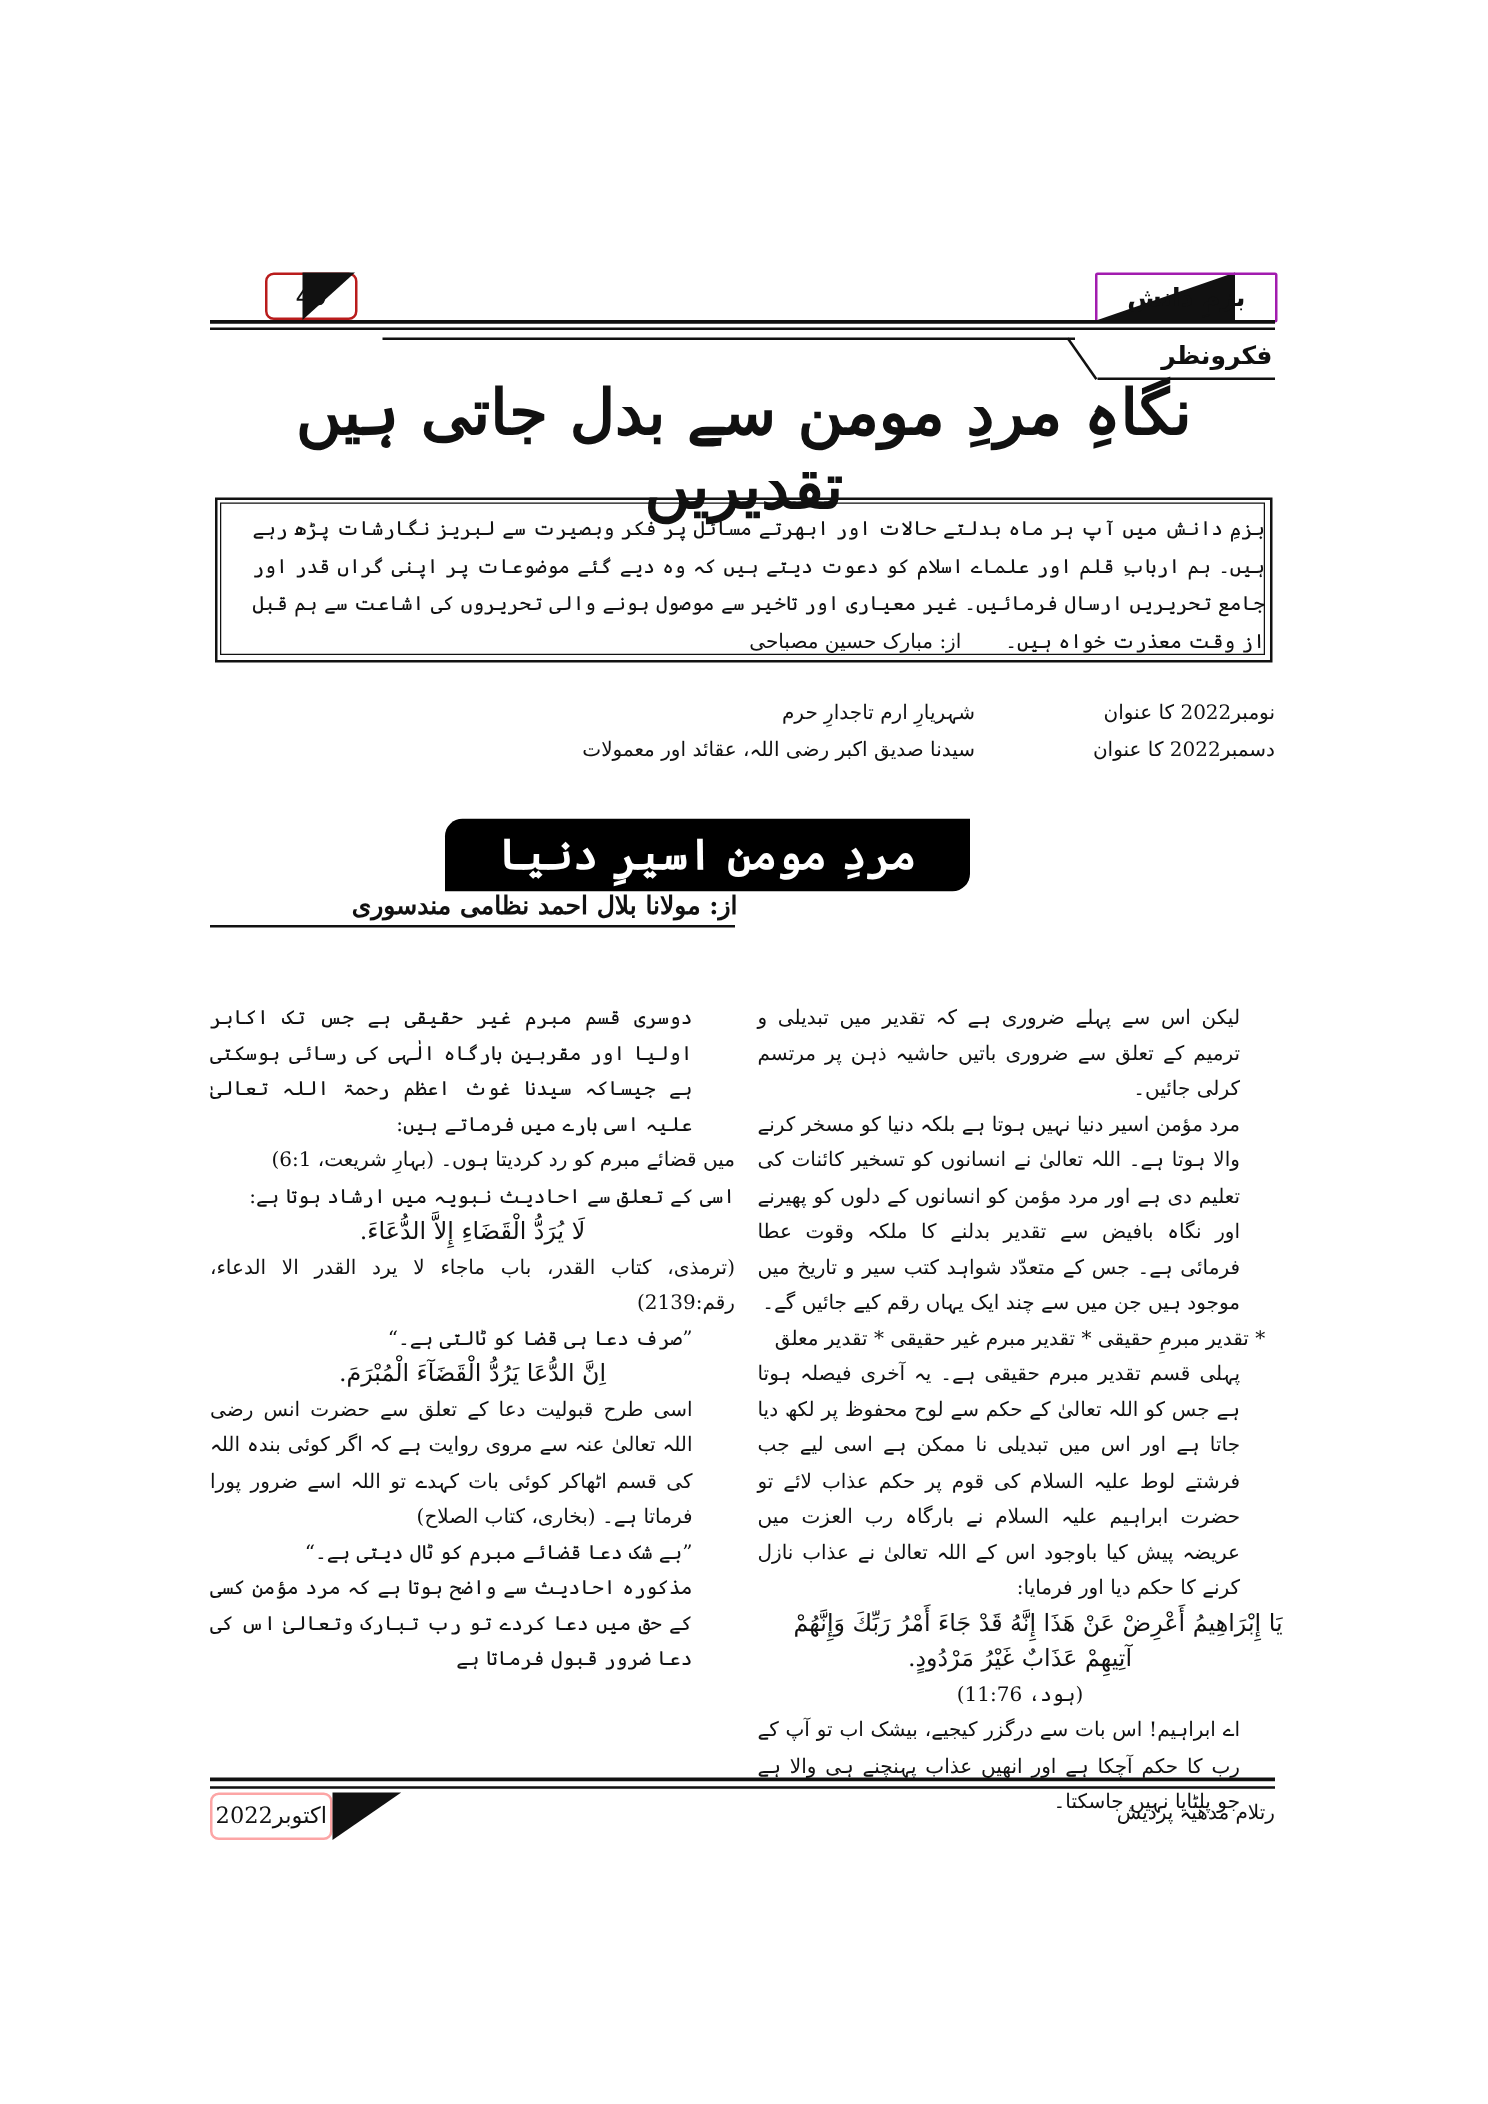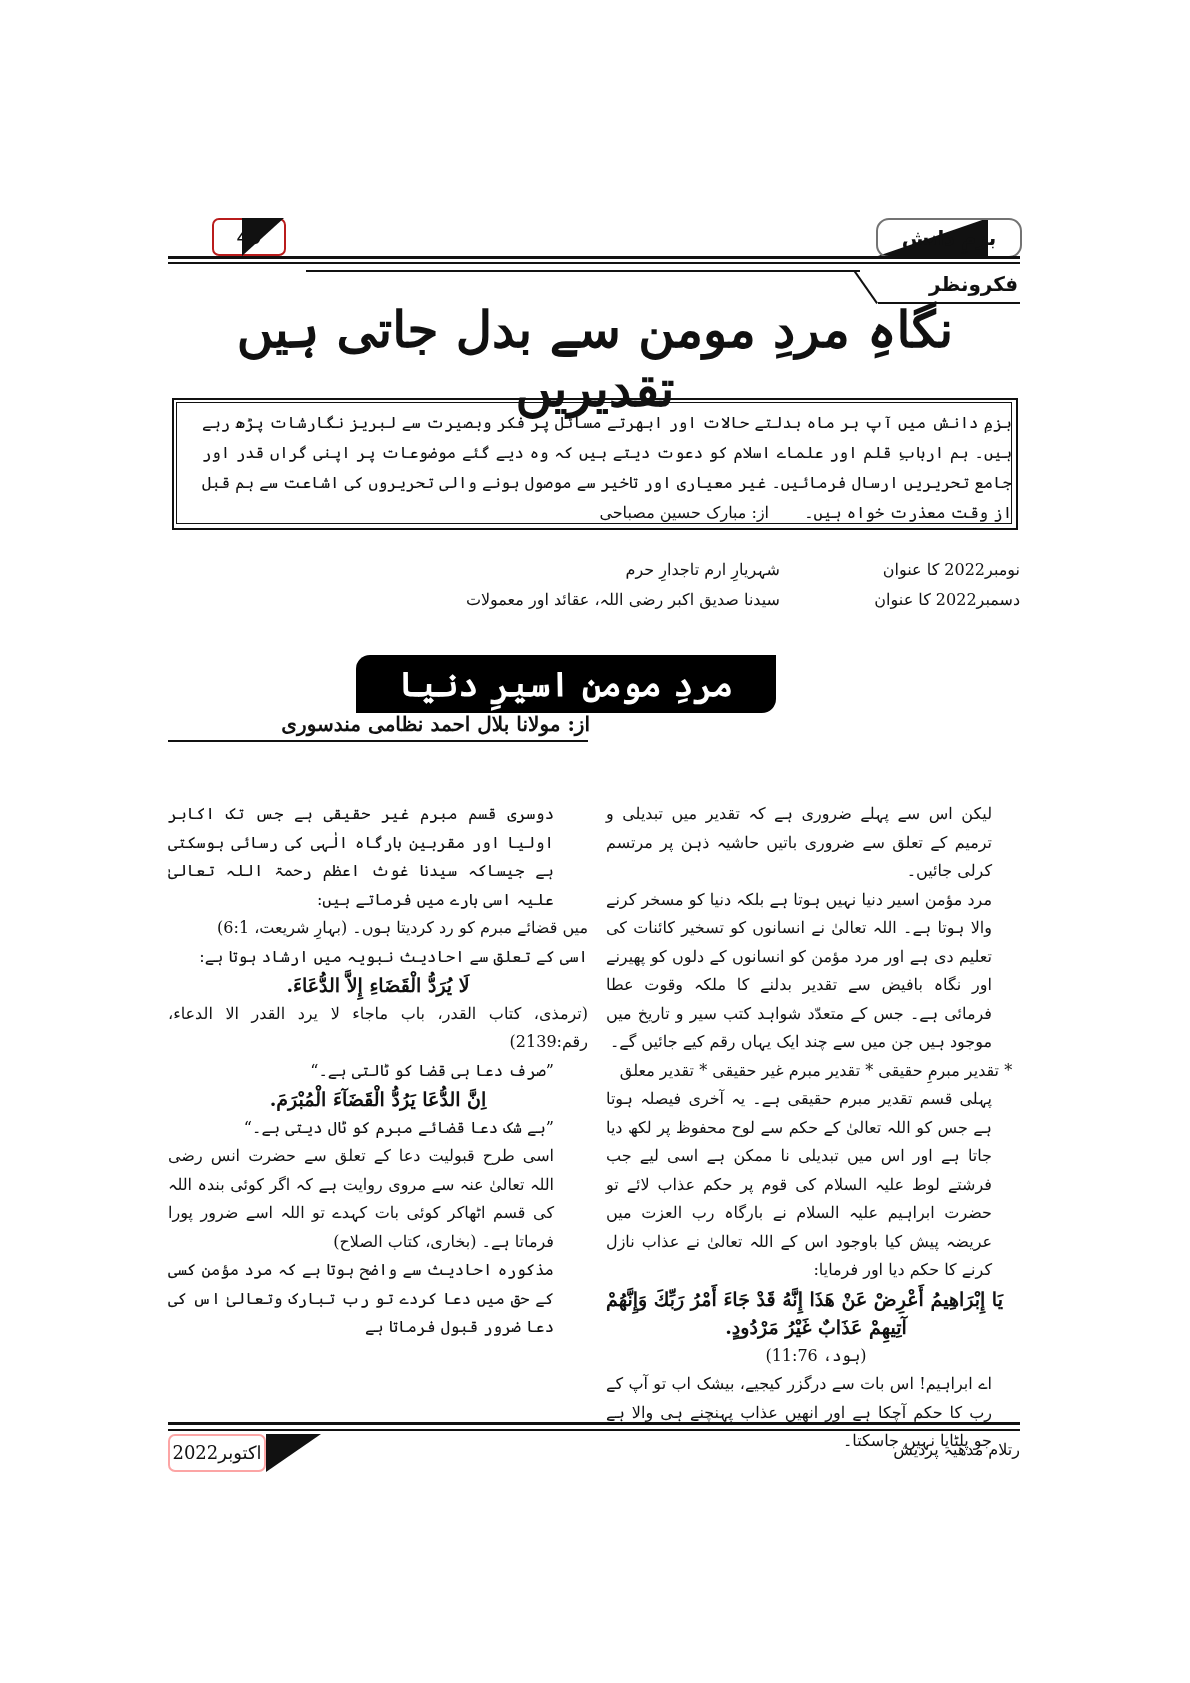--- a/index.html
+++ b/index.html
@@ -6,21 +6,21 @@
   body { width:1190px; height:1683px; position:relative; overflow:hidden;
          font-family:"DejaVu Sans", sans-serif; color:#111; }
   .abs { position:absolute; }
   .rtl { direction:rtl; unicode-bidi:embed; }
 
   
   .pagebox { left:168px; top:218px; width:70px; height:34px; border:2px solid #b91c1c; border-radius:7px;
              font:22px "Liberation Sans", sans-serif; text-align:center; line-height:34px;margin-left:44px; }
   .tri-left { left:242px; top:218px; width:0; height:0; border-top:38px solid #111; border-right:42px solid transparent; }
   .tri-right { left:878px; top:218px; width:0; height:0; border-bottom:38px solid #111; border-left:110px solid transparent; }
-  .magbox { left:876px; top:218px; width:142px; height:36px; border:2px solid #737373; border-radius:13px;
+  .magbox { left:876px; top:218px; width:142px; height:36px; border:2px solid #a21caf; border-radius:2px;
             font:bold 20px "DejaVu Sans", sans-serif; text-align:center; line-height:36px; }
   .hdr-line1 { left:168px; top:256px; width:852px; height:3px; background:#111; }
   .hdr-line2 { left:168px; top:262px; width:852px; height:2px; background:#111; }
   .sec-line { left:306px; top:270px; width:554px; height:2px; background:#111; }
   .sec-slant { left:855px; top:270px; width:40px; height:2px; background:#111; transform-origin:0 0; transform:rotate(55deg); }
   .sec-under { left:878px; top:302px; width:142px; height:2px; background:#111; }
   .sec-label { left:880px; top:272px; width:138px; font:bold 20px "DejaVu Sans", sans-serif; text-align:right; }
 
   
   .main-title { left:190px; top:300px; width:810px; text-align:center; font:bold 50px "DejaVu Serif", serif; letter-spacing:1px; }
@@ -39,21 +39,21 @@
   
   .banner { left:356px; top:655px; width:420px; height:58px; background:#000; color:#fff; border-radius:14px 0 14px 0;
             font:bold 34px/58px "DejaVu Serif", serif; text-align:center; }
   .byline { left:170px; top:712px; width:420px; text-align:right; font:bold 20px "DejaVu Serif", serif; }
   .byline-rule { left:168px; top:740px; width:420px; height:2px; background:#111; }
 
   
   .col { font:16px/28.5px "DejaVu Serif", serif; text-align:justify; text-align-last:right; }
   .col p { margin:0; }
   .col .ind { padding-right:34px; }
-  .col .arabic { font-size:19px; font-weight:bold; text-align:left; text-align-last:center; }
+  .col .arabic { font-size:19px; font-weight:normal; text-align:right; text-align-last:center; }
   .col .ref { font-size:16px; }
   .col-right { left:606px; top:800px; width:420px; }
   .col-left { left:168px; top:800px; width:420px; }
 
   
   .ftr-line1 { left:168px; top:1422px; width:852px; height:3px; background:#111; }
   .ftr-line2 { left:168px; top:1429px; width:852px; height:2px; background:#111; }
   .datebox { left:168px; top:1434px; width:94px; height:34px; border:2px solid #fca5a5; border-radius:7px;
              font:18px "DejaVu Serif", serif; text-align:center; line-height:34px; }
   .ftr-tri { left:266px; top:1434px; width:0; height:0; border-top:38px solid #111; border-right:55px solid transparent; }
@@ -106,22 +106,22 @@
 </div>
 
 <div class="abs col col-left rtl">
   <p class="ind">دوسری قسم مبرم غیر حقیقی ہے جس تک اکابر اولیا اور مقربین بارگاہ الٰہی کی رسائی ہوسکتی ہے جیساکہ سیدنا غوث اعظم رحمۃ اللہ تعالیٰ علیہ اسی بارے میں فرماتے ہیں:</p>
   <p>میں قضائے مبرم کو رد کردیتا ہوں۔ (بہارِ شریعت، 6:1)</p>
   <p>اسی کے تعلق سے احادیث نبویہ میں ارشاد ہوتا ہے:</p>
   <p class="arabic">لَا يُرَدُّ الْقَضَاءِ إِلاَّ الدُّعَاءَ.</p>
   <p class="ref">(ترمذی، کتاب القدر، باب ماجاء لا یرد القدر الا الدعاء، رقم:2139)</p>
   <p class="ind">”صرف دعا ہی قضا کو ٹالتی ہے۔“</p>
   <p class="arabic">اِنَّ الدُّعَا يَرُدُّ الْقَضَآءَ الْمُبْرَمَ.</p>
+  <p class="ind">اسی طرح قبولیت دعا کے تعلق سے حضرت انس رضی اللہ تعالیٰ عنہ سے مروی روایت ہے کہ اگر کوئی بندہ اللہ کی قسم اٹھاکر کوئی بات کہدے تو اللہ اسے ضرور پورا فرماتا ہے۔ (بخاری، کتاب الصلاح)</p>
   <p class="ind">”بے شک دعا قضائے مبرم کو ٹال دیتی ہے۔“</p>
-  <p class="ind">اسی طرح قبولیت دعا کے تعلق سے حضرت انس رضی اللہ تعالیٰ عنہ سے مروی روایت ہے کہ اگر کوئی بندہ اللہ کی قسم اٹھاکر کوئی بات کہدے تو اللہ اسے ضرور پورا فرماتا ہے۔ (بخاری، کتاب الصلاح)</p>
   <p class="ind">مذکورہ احادیث سے واضح ہوتا ہے کہ مرد مؤمن کسی کے حق میں دعا کردے تو رب تبارک وتعالیٰ اس کی دعا ضرور قبول فرماتا ہے</p>
 </div>
 
 <div class="abs ftr-line1"></div>
 <div class="abs ftr-line2"></div>
 <div class="abs datebox rtl">اکتوبر2022</div>
 <div class="abs ftr-tri"></div>
 <div class="abs ftr-place rtl">رتلام مدھیہ پردیش</div>
 
 </body></html>

